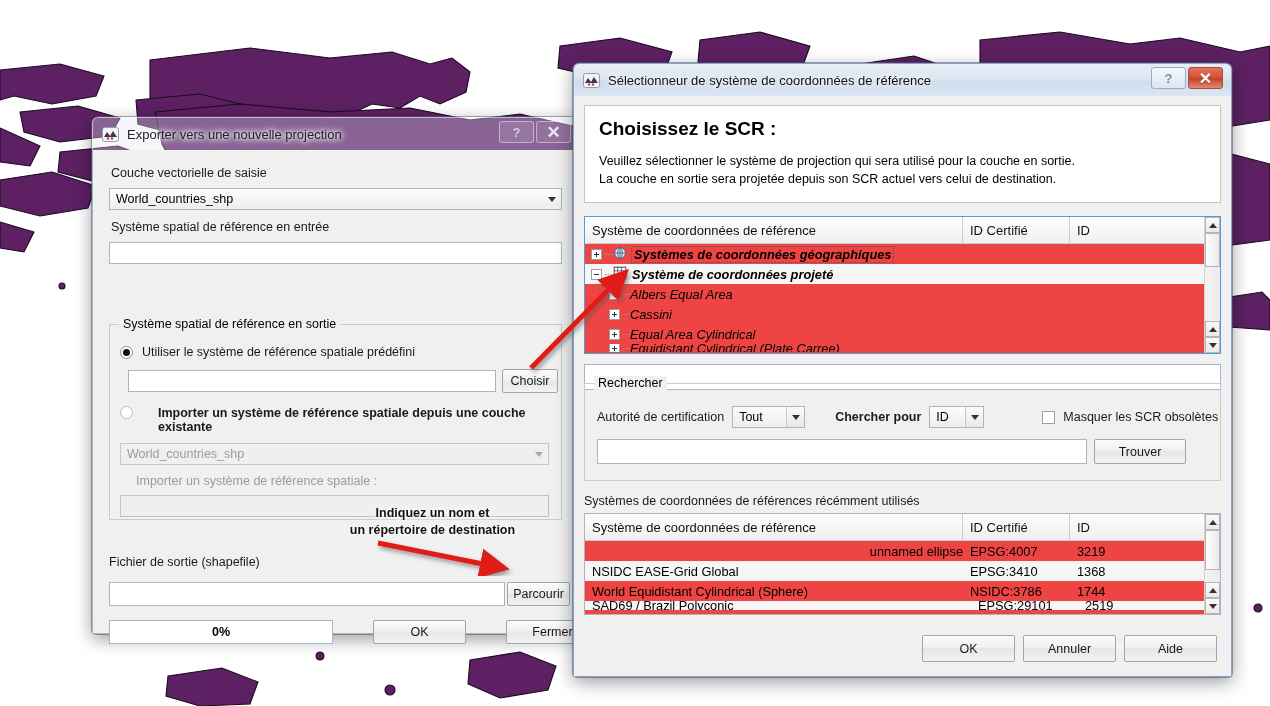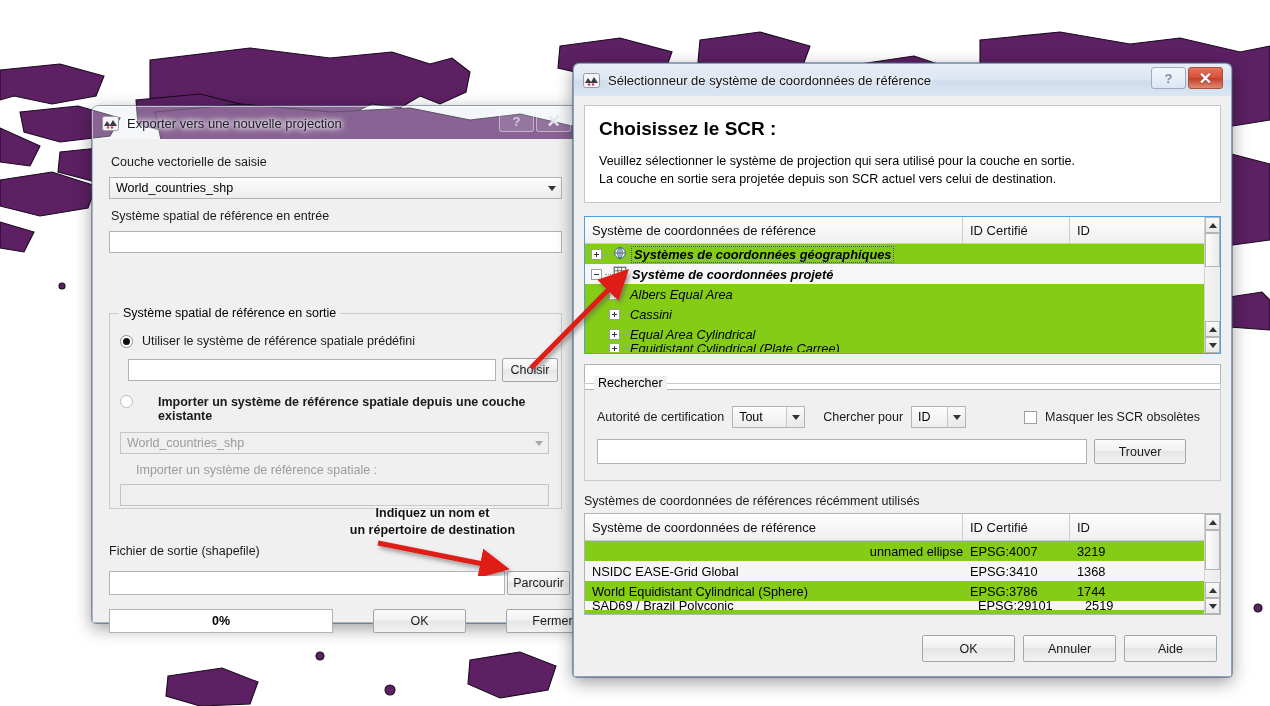--- a/index.html
+++ b/index.html
@@ -38,21 +38,21 @@
     text-shadow:0 0 4px #fff, 0 0 7px #fff, 0 0 10px #fff;
   }
   .titlebtns { position:absolute; right:8px; top:3px; display:flex; }
   .tbtn {
     width:35px; height:22px;
     display:flex; align-items:center; justify-content:center;
     font-size:14px; font-weight:bold;
   }
 
   
-  #dlg-export { left:92px; top:106px; width:488px; height:517px; }
+  #dlg-export { left:92px; top:117px; width:488px; height:517px; }
   #dlg-export .titlebar {
     background:rgba(224,230,240,0.34);
     border:1px solid rgba(255,255,255,.55);
     border-bottom:none;
   }
   #dlg-export .title-text { color:#20202a; }
   #dlg-export .tbtn { color:#e9e9f2; }
   #dlg-export .tbtn.help {
     border:1px solid rgba(255,255,255,.45);
     border-radius:3px; color:#cfcfe0; font-size:13px;
@@ -133,21 +133,21 @@
   }
 
   .radio { width:13px;height:13px;border-radius:50%;border:1px solid #8a8f95;background:#fff;display:inline-block;position:relative;flex:none; }
   .radio.on::after { content:""; position:absolute; inset:2px; border-radius:50%; background:#111; }
   .radio.off { border-color:#b9bdc2; }
 
   .checkbox { width:13px;height:13px;border:1px solid #9aa0a6;background:#fff;display:inline-block;flex:none; }
 
   
   .listbox {
-    border:1px solid #4f9fe0; background:#84cc16; position:relative; overflow:hidden;
+    border:1px solid #4f9fe0; background:#ef4444; position:relative; overflow:hidden;
   }
   .listbox.plain { border:1px solid #aeb4bb; }
   .hdr-row { display:flex; height:27px;
     background:linear-gradient(to bottom,#fdfdfd,#f0f0f0);
     border-bottom:1px solid #c9cdd2; }
   .hdr-cell {
     display:flex; align-items:center; padding-left:7px;
     font-size:13px; color:#111;
     border-right:1px solid #c9cdd2; overflow:hidden; white-space:nowrap;
   }
@@ -437,21 +437,21 @@
       <span class="grouptitle">Rechercher</span>
 
       <div style="display:flex;align-items:center;margin:22px 0 0 12px;">
         <span class="lbl">Autorité de certification</span>
         <div class="combo" style="width:73px;margin-left:8px;">
           <span>Tout</span>
           <span class="arrowbox" style="border-left:1px solid #c3c7cc;background:linear-gradient(to bottom,#fafafa,#e8e8e8);">
               <i class="caret"></i>
             </span>
         </div>
-        <span class="lbl" style="margin-left:18px;">Chercher pour</span>
+        <span class="lbl" style="margin-left:30px;font-weight:bold;">Chercher pour</span>
         <div class="combo" style="width:55px;margin-left:8px;">
           <span>ID</span>
           <span class="arrowbox" style="border-left:1px solid #c3c7cc;background:linear-gradient(to bottom,#fafafa,#e8e8e8);">
               <i class="caret"></i>
             </span>
         </div>
         <span class="checkbox" style="margin-left:58px;"></span>
         <span class="lbl" style="margin-left:8px;">Masquer les SCR obsolètes</span>
       </div>
 
@@ -477,21 +477,21 @@
           <div class="cell" style="width:107px;">EPSG:4007</div>
           <div class="cell" style="width:100px;">3219</div>
         </div>
         <div class="row alt">
           <div class="cell" style="width:378px;">NSIDC EASE-Grid Global</div>
           <div class="cell" style="width:107px;">EPSG:3410</div>
           <div class="cell" style="width:100px;">1368</div>
         </div>
         <div class="row">
           <div class="cell" style="width:378px;">World Equidistant Cylindrical (Sphere)</div>
-          <div class="cell" style="width:107px;">EPSG:3786</div>
+          <div class="cell" style="width:107px;">NSIDC:3786</div>
           <div class="cell" style="width:100px;">1744</div>
         </div>
         <div class="row alt" style="height:9px;overflow:hidden;">
           <div class="cell" style="width:378px;">SAD69 / Brazil Polyconic</div>
           <div class="cell" style="width:107px;margin-left:8px;">EPSG:29101</div>
           <div class="cell" style="width:100px;">2519</div>
         </div>
       </div>
 
       <div class="vscroll">

